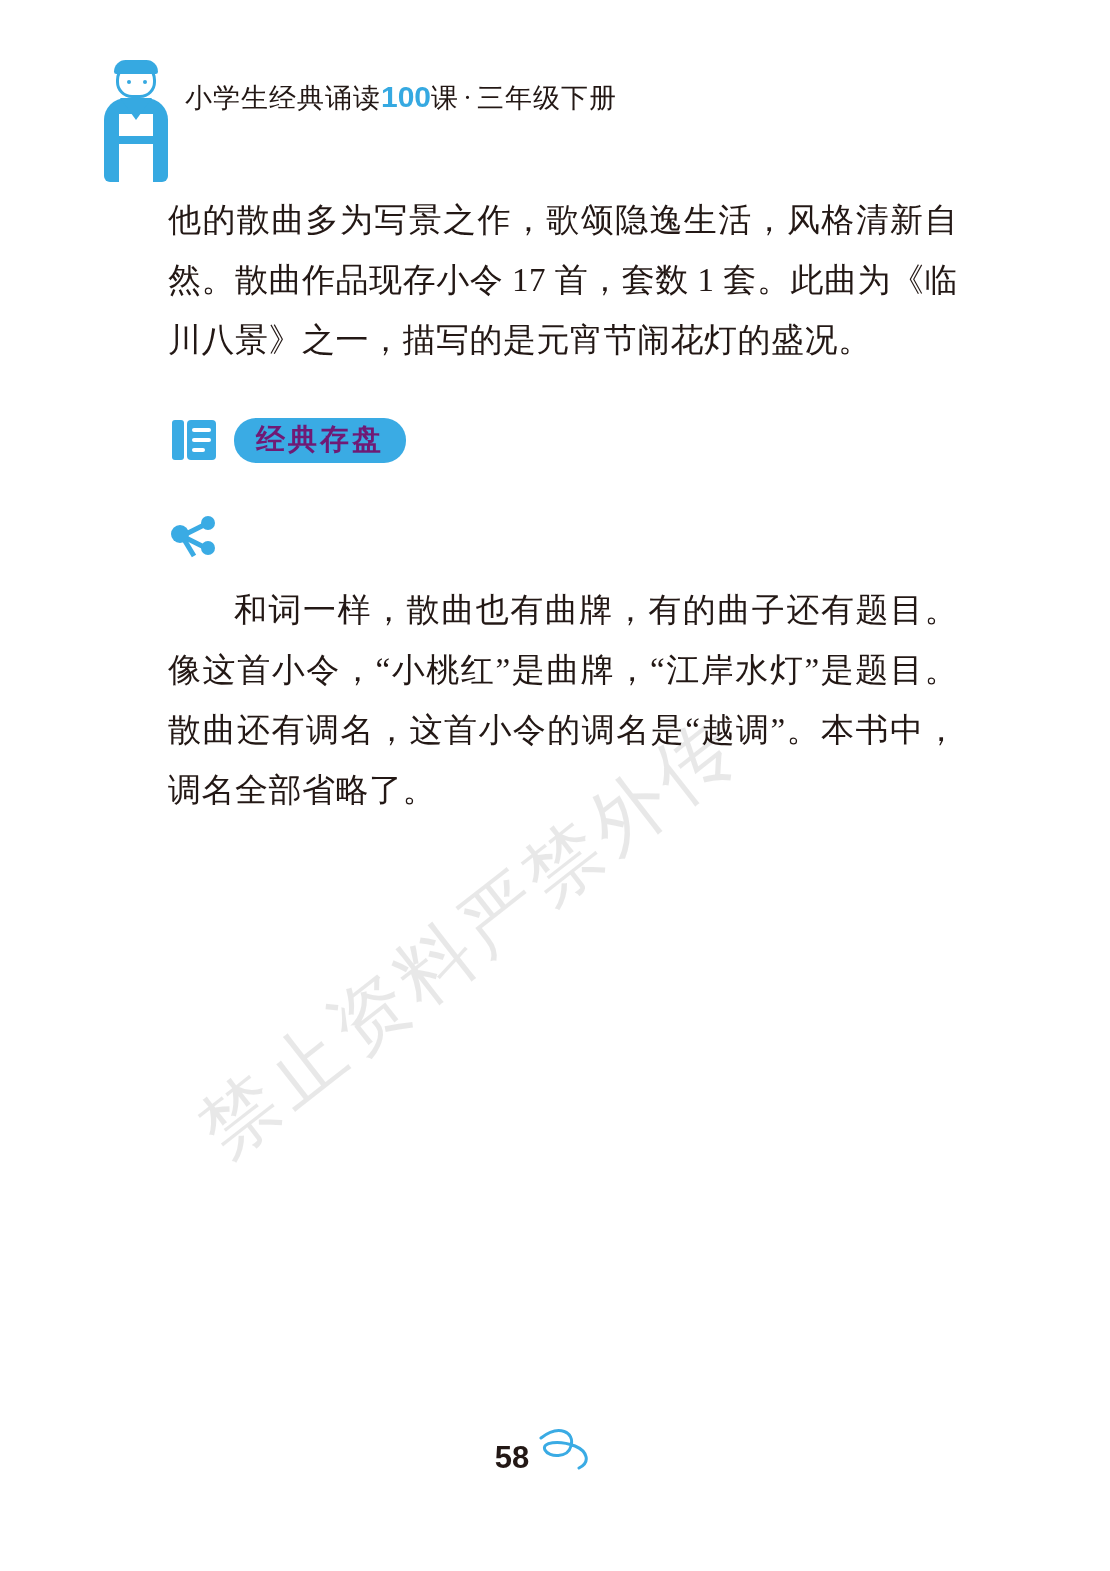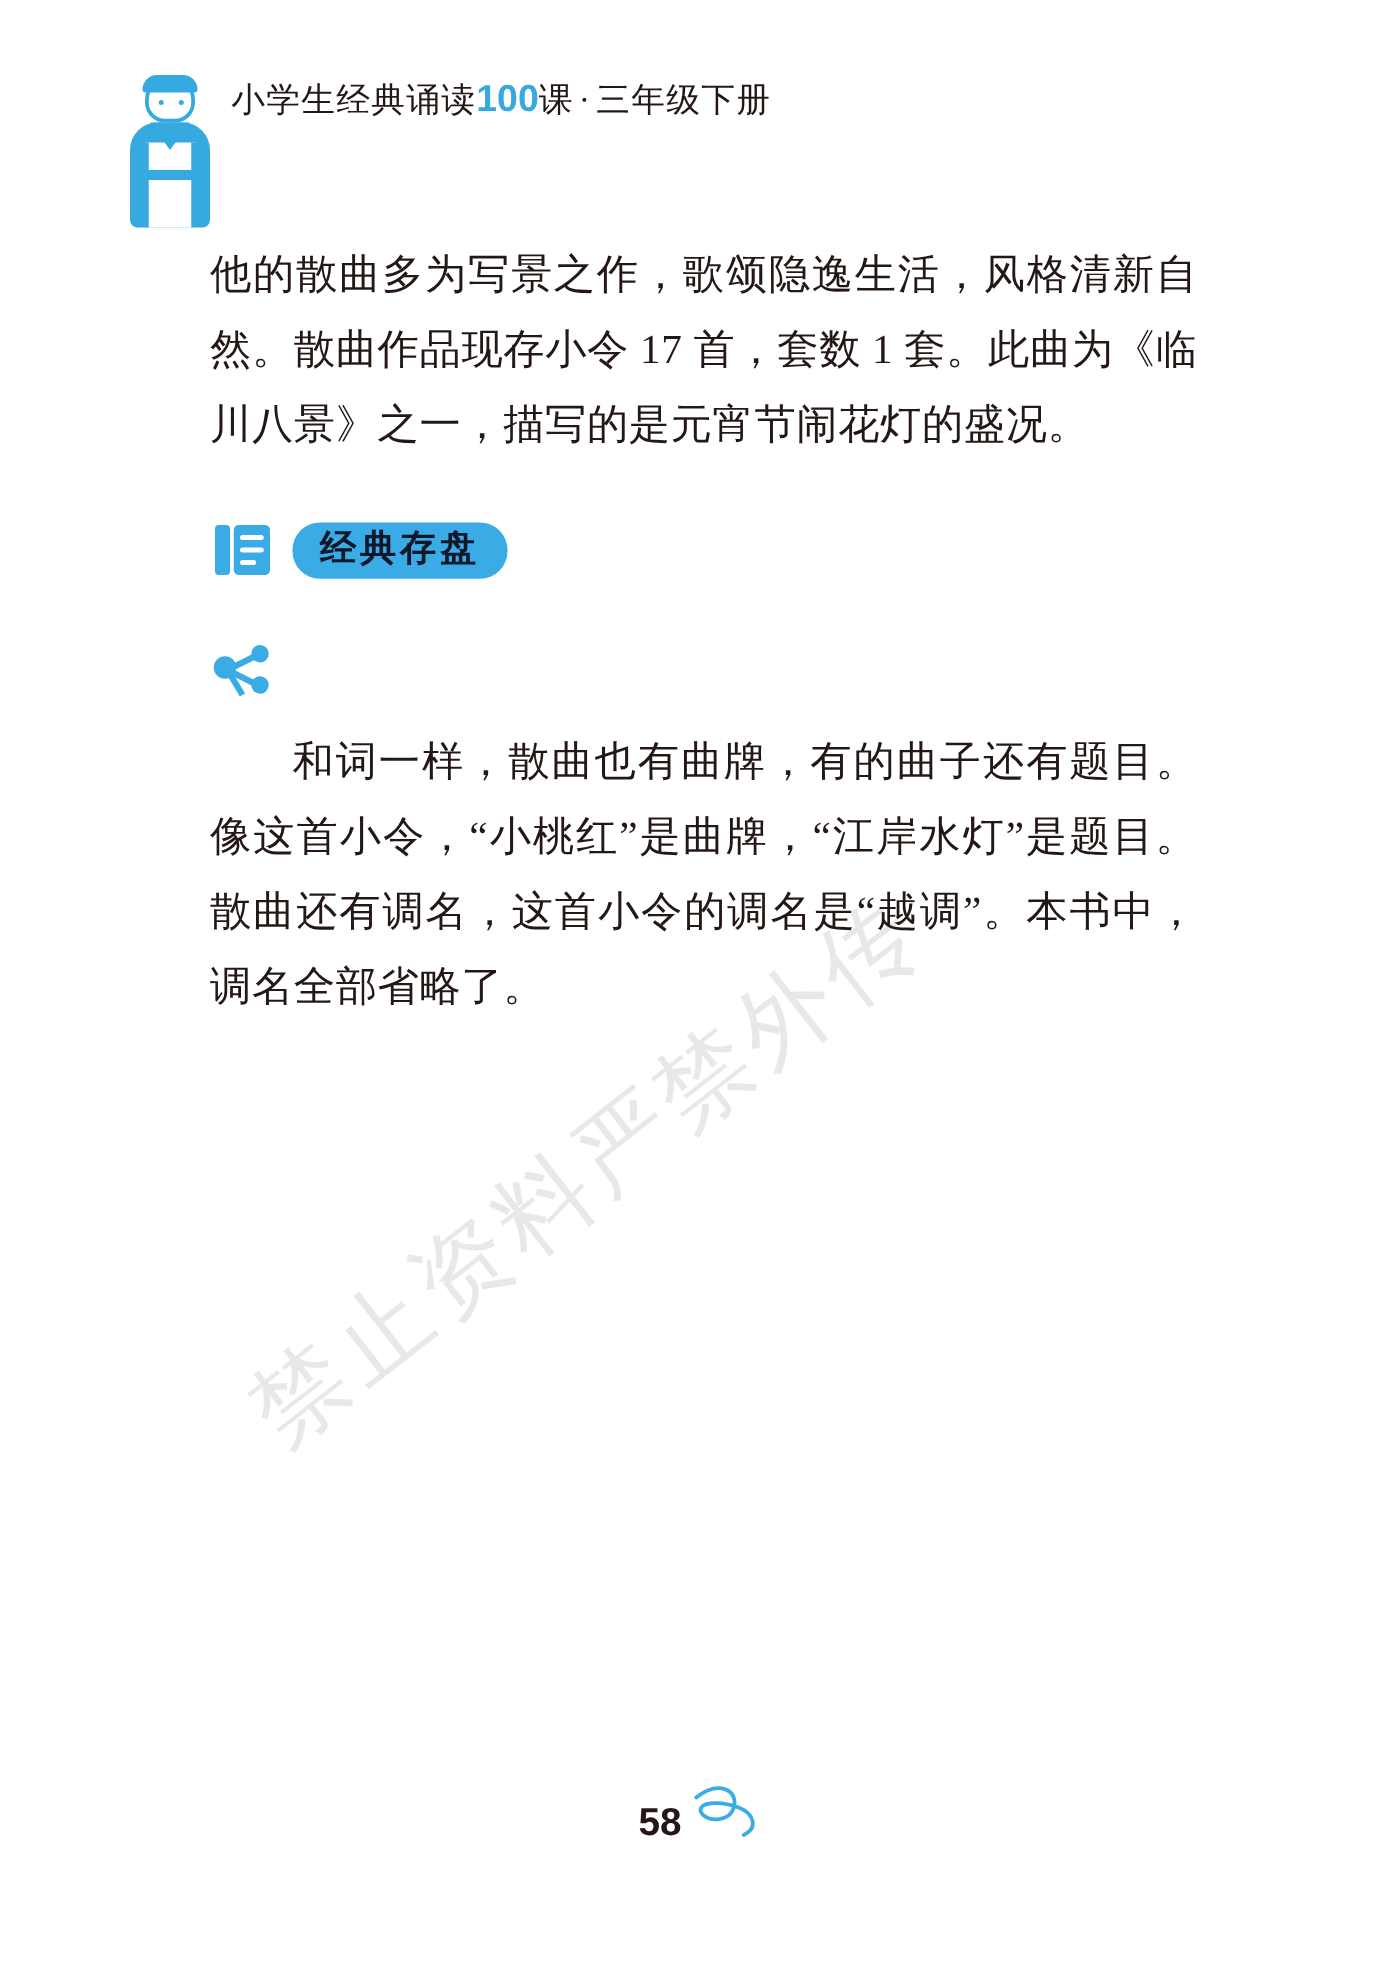--- a/index.html
+++ b/index.html
@@ -103,21 +103,21 @@
   .mascot .m-sash {
     position: absolute;
     left: 16px; top: 74px;
     width: 40px; height: 8px;
     background: #36a9e1;
   }
 
   .running-title {
     position: absolute;
     left: 185px;
-    top: 62px;
+    top: 80px;
     font-size: 27px;
     color: #231815;
     letter-spacing: 1px;
     font-family: "Liberation Serif", serif;
     white-space: nowrap;
   }
   .running-title .num100 {
     color: #36a9e1;
     font-family: "Liberation Sans", sans-serif;
     font-weight: bold;
@@ -158,34 +158,34 @@
   .section-head .sec-icon {
     width: 52px;
     height: 48px;
     margin-right: 14px;
     flex: 0 0 auto;
     position: relative;
   }
   .pill {
     display: inline-block;
     background: #3aabe4;
-    color: #0f172a;
+    color: #701a75;
     font-size: 29px;
     font-weight: bold;
     font-family: "Liberation Sans", sans-serif;
     letter-spacing: 3px;
     padding: 7px 22px 9px 22px;
     border-radius: 22px;
     line-height: 1;
   }
 
   
   .footer {
     position: absolute;
-    left: 16px;
+    left: 0;
     top: 1440px;
     width: 1024px;
     text-align: center;
   }
   .folio {
     display: inline-block;
     position: relative;
     font-family: "Liberation Sans", sans-serif;
     font-size: 31px;
     font-weight: bold;

